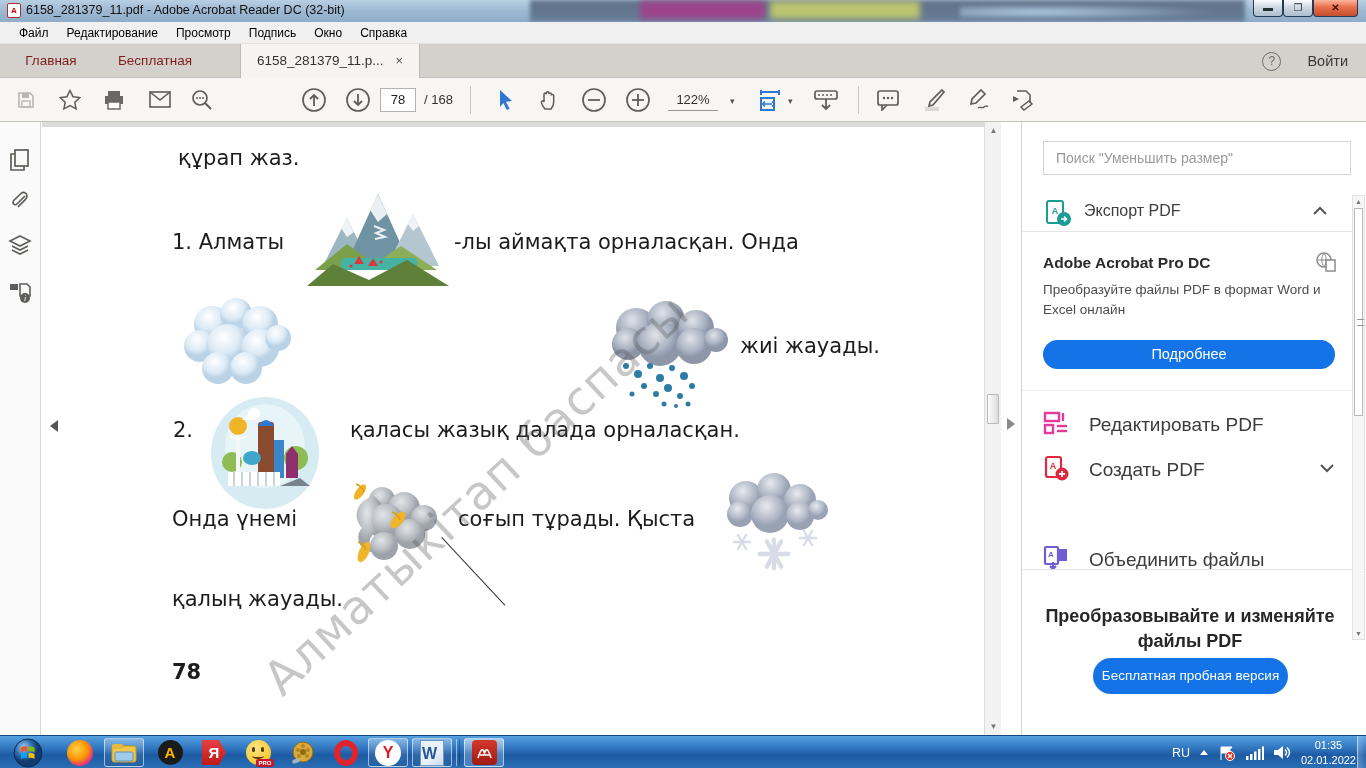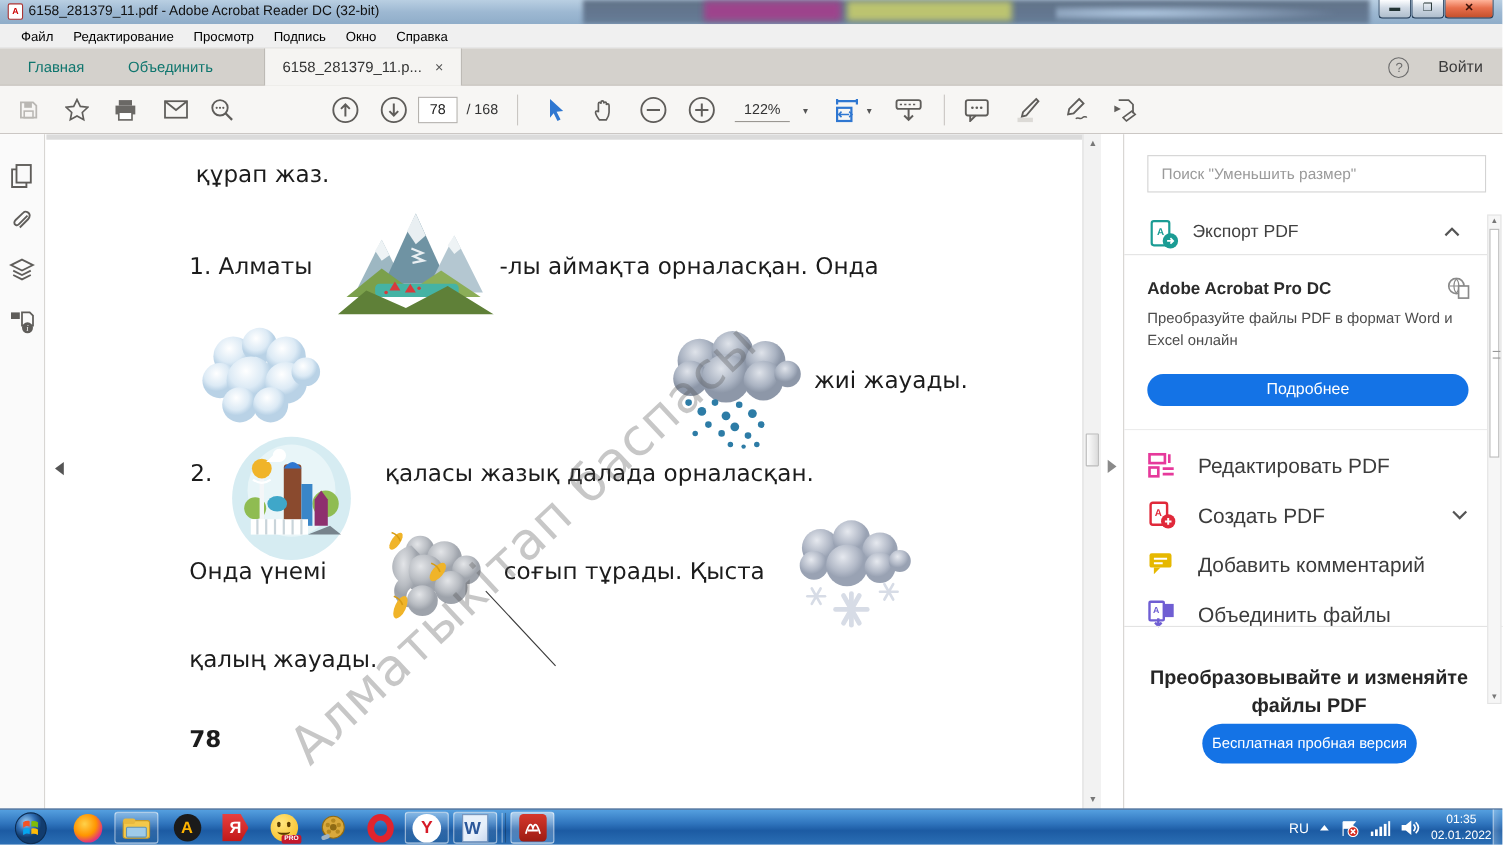--- a/index.html
+++ b/index.html
@@ -29,21 +29,21 @@
     color:#3d130a; font-weight:bold; border-radius:0 0 4px 4px; }
 
   
   #menubar { position:absolute; top:22px; left:0; width:1366px; height:22px; background:#f0f0f0;
     border-bottom:1px solid #e2e2e2; display:flex; align-items:center; padding-left:10px; }
   .menu-item { font-size:12px; color:#000; padding:0 9px; line-height:22px; }
 
   
   #tabbar { position:absolute; top:44px; left:0; width:1366px; height:34px; background:#d4d1cc;
     border-bottom:1px solid #c2bfba; }
-  .tab { position:absolute; top:0; height:34px; font-size:13.5px; color:#0f766e; line-height:34px; text-align:center; }
+  .tab { position:absolute; top:0; height:34px; font-size:13.5px; color:#7f1d1d; line-height:34px; text-align:center; }
   .tab.plain { background:transparent; }
   .tab.active { background:#f5f4f2; border-left:1px solid #bdbab5; border-right:1px solid #bdbab5; color:#333; }
   .tab .x { margin-left:12px; color:#555; font-size:13px; }
   #signin-area { position:absolute; right:18px; top:44px; height:34px; display:flex; align-items:center; gap:26px; }
   .help-circle { width:19px; height:19px; border:1.6px solid #6c6c6c; border-radius:50%;
     color:#6c6c6c; font-size:12px; text-align:center; line-height:17px; }
   .signin-label { font-size:14.5px; color:#3a3a3a; }
 
   
   #toolbar { position:absolute; top:78px; left:0; width:1366px; height:44px; background:#f7f6f4;
@@ -153,21 +153,21 @@
     <div class="menu-item">Файл</div>
     <div class="menu-item">Редактирование</div>
     <div class="menu-item">Просмотр</div>
     <div class="menu-item">Подпись</div>
     <div class="menu-item">Окно</div>
     <div class="menu-item">Справка</div>
   </div>
 
   <div id="tabbar">
     <div class="tab plain" style="left:12px; width:78px;">Главная</div>
-    <div class="tab plain" style="left:100px; width:110px;">Объединить</div>
+    <div class="tab plain" style="left:100px; width:110px;">Бесплатная</div>
     <div class="tab active" style="left:240px; width:180px;">
       <span>6158_281379_11.p...</span><span class="x">×</span>
     </div>
   </div>
   <div id="signin-area">
     <div class="help-circle">?</div>
     <div class="signin-label">Войти</div>
   </div>
 
   <div id="toolbar">
@@ -552,29 +552,20 @@
           <text x="10" y="14" font-size="9" fill="#e0293a" text-anchor="middle" font-weight="bold" font-family="Liberation Sans,sans-serif">A</text>
           <circle cx="19" cy="19" r="6.5" fill="#e0293a"></circle>
           <path d="M19 16v6M16 19h6" stroke="#fff" stroke-width="1.8"></path>
         </svg>
         <div class="tlabel">Создать PDF</div>
         <svg style="position:absolute;right:8px;top:8px" width="16" height="10">
             <polyline points="2,2 8,8 14,2" class="chev"></polyline>
           </svg>
       </div>
 
-      <div class="tool-row" style="top:378px">
-        <svg class="ticon" width="26" height="24">
-          <rect x="2" y="3" width="20" height="13" rx="2" fill="#e6b800"></rect>
-          <polygon points="6,16 6,22 12,16" fill="#e6b800"></polygon>
-          <line x1="6" y1="8" x2="18" y2="8" stroke="#fff" stroke-width="1.8"></line>
-          <line x1="6" y1="12" x2="14" y2="12" stroke="#fff" stroke-width="1.8"></line>
-        </svg>
-        <div class="tlabel">Добавить комментарий</div>
-      </div>
 
       <div class="tool-row" style="top:423px">
         <svg class="ticon" width="26" height="26">
           <rect x="2" y="2" width="13" height="17" rx="1" fill="none" stroke="#6f5ed3" stroke-width="2.2"></rect>
           <text x="8" y="12" font-size="8" fill="#6f5ed3" text-anchor="middle" font-weight="bold" font-family="Liberation Sans,sans-serif">A</text>
           <rect x="15" y="4" width="9" height="12" fill="#6f5ed3"></rect>
           <path d="M10 17v7M7 21l3 3 3-3" fill="none" stroke="#6f5ed3" stroke-width="2.2"></path>
         </svg>
         <div class="tlabel">Объединить файлы</div>
       </div>

